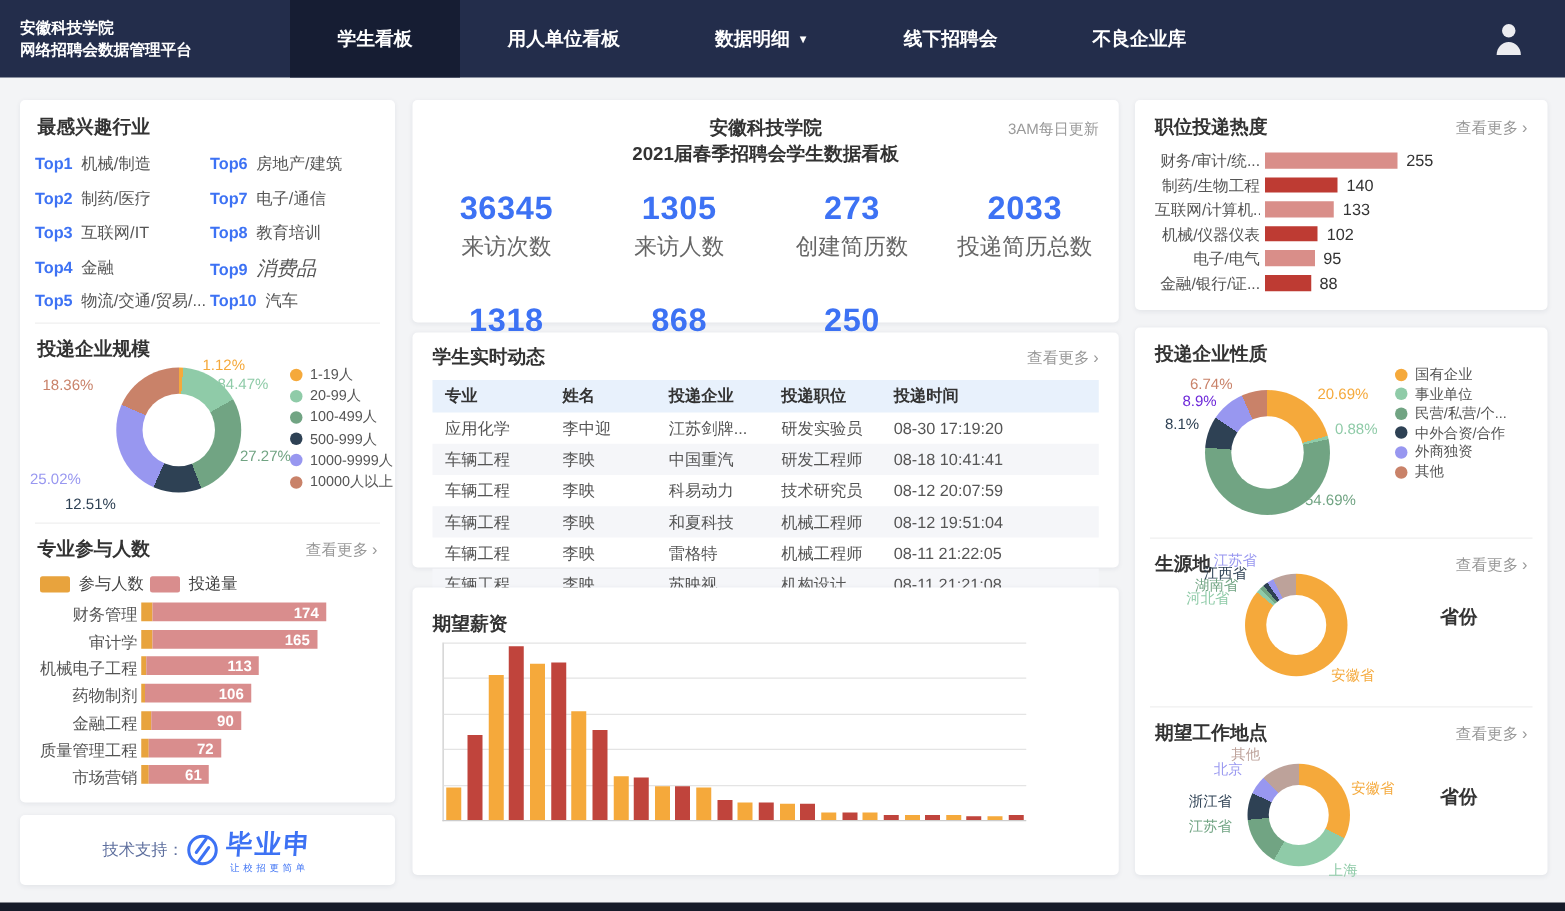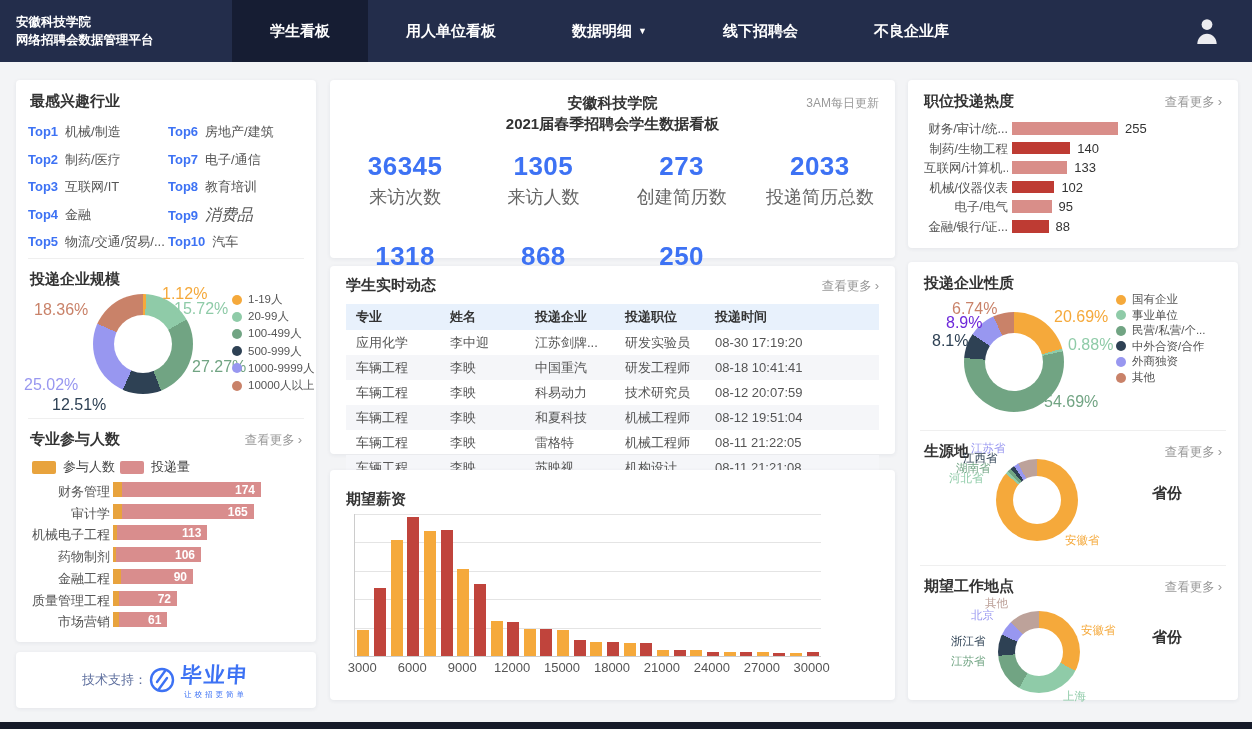--- a/index.html
+++ b/index.html
@@ -17,21 +17,21 @@
   .bottom-strip{position:absolute;left:0;bottom:0;width:100%;height:7px;background:#161B29;}
   
   .card{position:absolute;background:#fff;border-radius:4px;box-shadow:0 1px 4px rgba(31,45,75,.07);}
   .ptitle{position:absolute;margin:0;font-size:15px;font-weight:700;color:#333;white-space:nowrap;}
   .more{position:absolute;font-size:12.5px;color:#999;cursor:pointer;text-decoration:none;white-space:nowrap;}
   .more .arr{margin-left:3px;font-size:13px;}
   .divider{position:absolute;left:12px;right:12px;height:1px;background:#EFEFEF;}
   
   .donut{position:absolute;border-radius:50%;}
   .hole{position:absolute;border-radius:50%;background:#fff;}
-  .dlabel{position:absolute;font-size:16px;white-space:nowrap;}
+  .dlabel{position:absolute;font-size:12px;white-space:nowrap;}
   .dlabel.sm{font-size:11.5px;}
   .legend-item{position:absolute;display:flex;align-items:center;white-space:nowrap;cursor:pointer;}
   .legend-dot{width:10px;height:10px;border-radius:50%;margin-right:6px;flex:none;}
   .legend-txt{font-size:11.5px;color:#555;}
   
   .ov-title{position:absolute;left:0;right:0;top:12px;text-align:center;font-size:15px;font-weight:700;color:#333;line-height:1.4;}
   .update-note{position:absolute;right:16px;top:15px;font-size:12px;color:#999;}
   .stats{position:absolute;left:6px;right:6px;top:52px;display:grid;grid-template-columns:repeat(4,1fr);row-gap:13px;}
   .stat{text-align:center;}
   .stat .num{font-size:26px;font-weight:800;color:#3D72F4;letter-spacing:.5px;margin-top:19px;}
@@ -114,21 +114,21 @@
       <div style="position: absolute; left: 12px; top: 124.5px; white-space: nowrap;"><span style="font-size: 13px; font-weight: 700; color: rgb(61, 114, 244);">Top4</span><span style="font-size: 13px; color: rgb(85, 85, 85); margin-left: 7px;">金融</span></div>
       <div style="position: absolute; left: 12px; top: 152px; white-space: nowrap;"><span style="font-size: 13px; font-weight: 700; color: rgb(61, 114, 244);">Top5</span><span style="font-size: 13px; color: rgb(85, 85, 85); margin-left: 7px;">物流/交通/贸易/...</span></div>
       <div style="position: absolute; left: 152px; top: 42px; white-space: nowrap;"><span style="font-size: 13px; font-weight: 700; color: rgb(61, 114, 244);">Top6</span><span style="font-size: 13px; color: rgb(85, 85, 85); margin-left: 7px;">房地产/建筑</span></div>
       <div style="position: absolute; left: 152px; top: 69.5px; white-space: nowrap;"><span style="font-size: 13px; font-weight: 700; color: rgb(61, 114, 244);">Top7</span><span style="font-size: 13px; color: rgb(85, 85, 85); margin-left: 7px;">电子/通信</span></div>
       <div style="position: absolute; left: 152px; top: 97px; white-space: nowrap;"><span style="font-size: 13px; font-weight: 700; color: rgb(61, 114, 244);">Top8</span><span style="font-size: 13px; color: rgb(85, 85, 85); margin-left: 7px;">教育培训</span></div>
       <div style="position: absolute; left: 152px; top: 124.5px; white-space: nowrap;"><span style="font-size: 13px; font-weight: 700; color: rgb(61, 114, 244);">Top9</span><span style="font-size: 16px; color: rgb(85, 85, 85); margin-left: 7px; font-style: italic;">消费品</span></div>
       <div style="position: absolute; left: 152px; top: 152px; white-space: nowrap;"><span style="font-size: 13px; font-weight: 700; color: rgb(61, 114, 244);">Top10</span><span style="font-size: 13px; color: rgb(85, 85, 85); margin-left: 7px;">汽车</span></div>
       <div class="donut" style="left: 77px; top: 214px; width: 100px; height: 100px; background: conic-gradient(rgb(245, 169, 59) 0deg, rgb(245, 169, 59) 4.03deg, rgb(143, 203, 168) 4.03deg, rgb(143, 203, 168) 60.62deg, rgb(113, 164, 131) 60.62deg, rgb(113, 164, 131) 158.8deg, rgb(46, 65, 84) 158.8deg, rgb(46, 65, 84) 203.83deg, rgb(152, 151, 240) 203.83deg, rgb(152, 151, 240) 293.9deg, rgb(201, 130, 105) 293.9deg, rgb(201, 130, 105) 360deg);"></div>
       <div class="hole" style="left: 98px; top: 235px; width: 58px; height: 58px;"></div>
       <div class="dlabel" style="left: 146px; top: 205px; color: rgb(245, 169, 59);">1.12%</div>
-      <div class="dlabel" style="left: 158px; top: 220px; color: rgb(143, 203, 168);">15.72%</div>
+      <div class="dlabel" style="left: 158px; top: 220px; color: rgb(143, 203, 168);">84.47%</div>
       <div class="dlabel" style="left: 18px; top: 221px; color: rgb(201, 130, 105);">18.36%</div>
       <div class="dlabel" style="left: 176px; top: 278px; color: rgb(113, 164, 131);">27.27%</div>
       <div class="dlabel" style="left: 8px; top: 296px; color: rgb(152, 151, 240);">25.02%</div>
       <div class="dlabel" style="left: 36px; top: 316px; color: rgb(46, 65, 84);">12.51%</div>
       <div class="legend-item" style="left: 216px; top: 212px;">
         <span class="legend-dot" style="background: rgb(245, 169, 59);"></span>
         <span class="legend-txt">1-19人</span>
       </div>
       <div class="legend-item" style="left: 216px; top: 229.2px;">
         <span class="legend-dot" style="background: rgb(143, 203, 168);"></span>
@@ -328,32 +328,20 @@
         <div class="sbar" style="left: 318.5px; height: 5.7px; background: rgb(192, 68, 60);"></div>
         <div class="sbar" style="left: 335.2px; height: 5.7px; background: rgb(245, 169, 59);"></div>
         <div class="sbar" style="left: 351.8px; height: 4.3px; background: rgb(192, 68, 60);"></div>
         <div class="sbar" style="left: 368.5px; height: 4.3px; background: rgb(245, 169, 59);"></div>
         <div class="sbar" style="left: 385.1px; height: 4.3px; background: rgb(192, 68, 60);"></div>
         <div class="sbar" style="left: 401.8px; height: 4.3px; background: rgb(245, 169, 59);"></div>
         <div class="sbar" style="left: 418.4px; height: 2.8px; background: rgb(192, 68, 60);"></div>
         <div class="sbar" style="left: 435px; height: 2.8px; background: rgb(245, 169, 59);"></div>
         <div class="sbar" style="left: 451.7px; height: 4.3px; background: rgb(192, 68, 60);"></div>
       </div>
-    <div class="tickrow" id="salary-ticks">
-        <div class="tick" style="left: -15.7px;">3000</div>
-        <div class="tick" style="left: 34.3px;">6000</div>
-        <div class="tick" style="left: 84.2px;">9000</div>
-        <div class="tick" style="left: 134.1px;">12000</div>
-        <div class="tick" style="left: 184px;">15000</div>
-        <div class="tick" style="left: 234px;">18000</div>
-        <div class="tick" style="left: 283.9px;">21000</div>
-        <div class="tick" style="left: 333.8px;">24000</div>
-        <div class="tick" style="left: 383.8px;">27000</div>
-        <div class="tick" style="left: 433.7px;">30000</div>
-      </div>
   </section>
 
   <section class="card" style="left:908px;top:80px;width:330px;height:168px;">
     <h3 class="ptitle" style="left:16px;top:12px">职位投递热度</h3>
     <a class="more" style="right:16px;top:14px"><span>查看更多</span><span class="arr">›</span></a>
     <div id="heat-bars" style="position:absolute;left:16px;top:38px;width:298px;height:124px;">
         <div class="hb-label" style="left: 0px; top: 3px; width: 84px;">财务/审计/统...</div>
         <div class="hb-bar" style="left: 88px; top: 4px; width: 106px; height: 12.5px; background: rgb(217, 142, 137);"></div>
         <div class="hb-val-out" style="left: 201px; top: 3px;">255</div>
         <div class="hb-label" style="left: 0px; top: 22.6px; width: 84px;">制药/生物工程</div>

